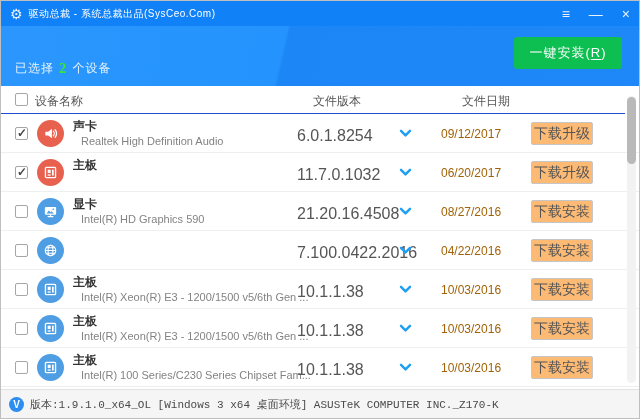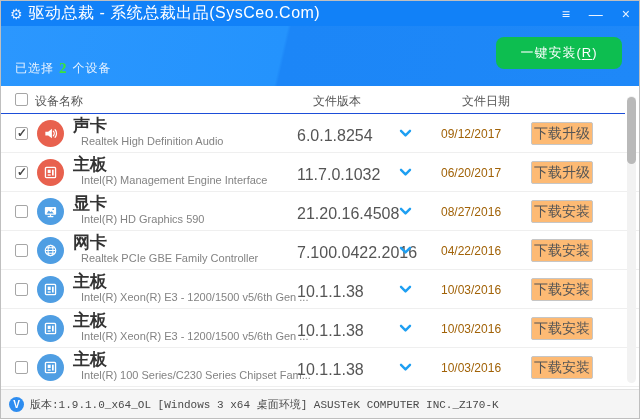--- a/index.html
+++ b/index.html
@@ -4,33 +4,33 @@
 <style>
   html,body{margin:0;padding:0;}
   body{width:640px;height:419px;overflow:hidden;background:#fff;
        font-family:"Liberation Sans",sans-serif;-webkit-font-smoothing:antialiased;}
   .window{position:relative;width:640px;height:419px;background:#fff;box-sizing:border-box;border:1px solid #bfbfbf;}
 
   
   .titlebar{position:absolute;top:0;left:0;right:0;height:25px;background:#1181f8;
             display:flex;align-items:center;padding:0 9px;box-sizing:border-box;color:#fff;}
   .app-icon{font-size:14px;line-height:14px;margin-right:6px;color:#e8f2ff;}
-  .title{font-size:16px;letter-spacing:.5px;}
+  .title{font-size:10px;letter-spacing:.5px;}
   .controls{margin-left:auto;display:flex;align-items:center;gap:19px;}
   .ctrl{font-size:14px;line-height:14px;color:#eaf3ff;cursor:pointer;}
 
   
   .banner{position:absolute;top:25px;left:0;right:0;height:60px;
           background:linear-gradient(103deg,#2b97fe 0%,#2493fd 44%,#1c86f7 44.5%,#1e88f8 100%);}
   .headline{position:absolute;left:14px;top:6px;font-size:16px;color:#fff;letter-spacing:1.5px;white-space:nowrap;}
   .headline .num{font-family:"Liberation Serif",serif;font-size:21px;font-weight:bold;padding:0 3px;vertical-align:-1px;}
   .subline{position:absolute;left:14px;top:34px;font-size:12px;color:#e9f3ff;letter-spacing:1px;white-space:nowrap;}
   .subline .num{font-family:"Liberation Serif",serif;font-size:15px;font-weight:bold;color:#3ae33a;padding:0 5px;vertical-align:-1px;}
-  .install-btn{position:absolute;right:17px;top:11px;width:126px;height:32px;background:#0dbe50;
-               border:none;border-radius:8px;color:#fff;font-size:13px;letter-spacing:1px;cursor:pointer;
+  .install-btn{position:absolute;right:17px;top:11px;width:108px;height:32px;background:#0dbe50;
+               border:none;border-radius:3px;color:#fff;font-size:13px;letter-spacing:1px;cursor:pointer;
                font-family:"Liberation Sans",sans-serif;}
   .install-btn u{text-underline-offset:2px;}
 
   
   .thead{position:absolute;top:85px;left:0;right:14px;height:27px;background:#fff;border-bottom:1px solid #1d4ed8;}
   .thead .chk{position:absolute;left:14px;top:7px;}
   .col{position:absolute;top:7px;font-size:12px;color:#555;white-space:nowrap;}
   .col-device{left:34px;}
   .col-version{left:312px;}
   .col-date{left:461px;}
@@ -38,21 +38,21 @@
   
   .tbody{position:absolute;top:113px;left:0;right:0;}
   .row{position:relative;height:39px;box-sizing:border-box;border-bottom:1px solid #efefef;background:#fff;}
   .chk{appearance:none;-webkit-appearance:none;width:13px;height:13px;border:1px solid #a6a6a6;border-radius:2px;
        background:#fff;margin:0;position:relative;cursor:pointer;}
   .chk:checked::after{content:"\2713";position:absolute;left:1px;top:-2px;font-size:12px;font-weight:bold;color:#464646;}
   .row .chk{position:absolute;left:14px;top:13px;}
   .icon{position:absolute;left:36px;top:6px;width:27px;height:27px;border-radius:50%;
         display:flex;align-items:center;justify-content:center;}
   .names{position:absolute;left:72px;top:4px;white-space:nowrap;}
-  .cat{font-size:17px;font-weight:bold;color:#333;line-height:16px;}
+  .cat{font-size:12px;font-weight:bold;color:#333;line-height:16px;}
   .dev{font-size:11px;color:#838383;line-height:15px;margin-left:8px;}
   .ver{position:absolute;left:296px;top:13px;font-size:16px;color:#555;white-space:nowrap;}
   .chev{position:absolute;left:398px;top:15px;cursor:pointer;line-height:0;}
   .date{position:absolute;left:440px;top:13px;font-size:12px;color:#a16207;white-space:nowrap;}
   .action-btn{position:absolute;right:46px;top:8px;width:62px;height:23px;background:#fdba74;
               border:1px solid #c6c6c6;border-radius:2px;font-size:14px;color:#555;cursor:pointer;
               font-family:"Liberation Sans",sans-serif;padding:0;}
 
   
   .scroll-track{position:absolute;right:3px;top:95px;width:9px;height:287px;background:#f2f2f2;border-radius:5px;}
@@ -126,21 +126,20 @@
       <svg width="15" height="15" viewBox="0 0 16 16">
         <rect x="2.6" y="2.6" width="10.8" height="10.8" rx="1" fill="none" stroke="#fff" stroke-width="1.4"></rect>
         <rect x="5" y="5" width="3.2" height="3.6" fill="#fff"></rect>
         <rect x="9.6" y="5" width="1.8" height="6.2" fill="#fff"></rect>
         <rect x="5" y="10" width="3.2" height="1.4" fill="#fff"></rect>
       </svg>
 
     </span>
     <div class="names">
       <div class="cat">主板</div>
-      <div class="dev">Intel(R) Management Engine Interface</div>
     </div>
     <span class="ver">11.7.0.1032</span>
     <span class="chev">
       <svg width="13" height="9" viewBox="0 0 13 9">
         <path d="M2 1.8 L6.5 6.4 L11 1.8" fill="none" stroke="#1e9ff2" stroke-width="2.4" stroke-linecap="round" stroke-linejoin="round"></path>
       </svg>
     </span>
     <span class="date">06/20/2017</span>
     <button class="action-btn">下载升级</button>
   </div>
@@ -174,24 +173,20 @@
   <div class="row">
     <input type="checkbox" class="chk" style="">
     <span class="icon" style="background: rgb(79, 158, 227); color: rgb(79, 158, 227);">
 
       <svg width="15" height="15" viewBox="0 0 16 16">
         <circle cx="8" cy="8" r="5.6" fill="none" stroke="#fff" stroke-width="1.2"></circle>
         <ellipse cx="8" cy="8" rx="2.6" ry="5.6" fill="none" stroke="#fff" stroke-width="1.1"></ellipse>
         <path d="M2.5 8 H13.5 M3.4 5.1 H12.6 M3.4 10.9 H12.6" stroke="#fff" stroke-width="1.1"></path>
       </svg>
     </span>
-    <div class="names">
-      <div class="cat">网卡</div>
-      <div class="dev">Realtek PCIe GBE Family Controller</div>
-    </div>
     <span class="ver">7.100.0422.2016</span>
     <span class="chev">
       <svg width="13" height="9" viewBox="0 0 13 9">
         <path d="M2 1.8 L6.5 6.4 L11 1.8" fill="none" stroke="#1e9ff2" stroke-width="2.4" stroke-linecap="round" stroke-linejoin="round"></path>
       </svg>
     </span>
     <span class="date">04/22/2016</span>
     <button class="action-btn">下载安装</button>
   </div>
 

